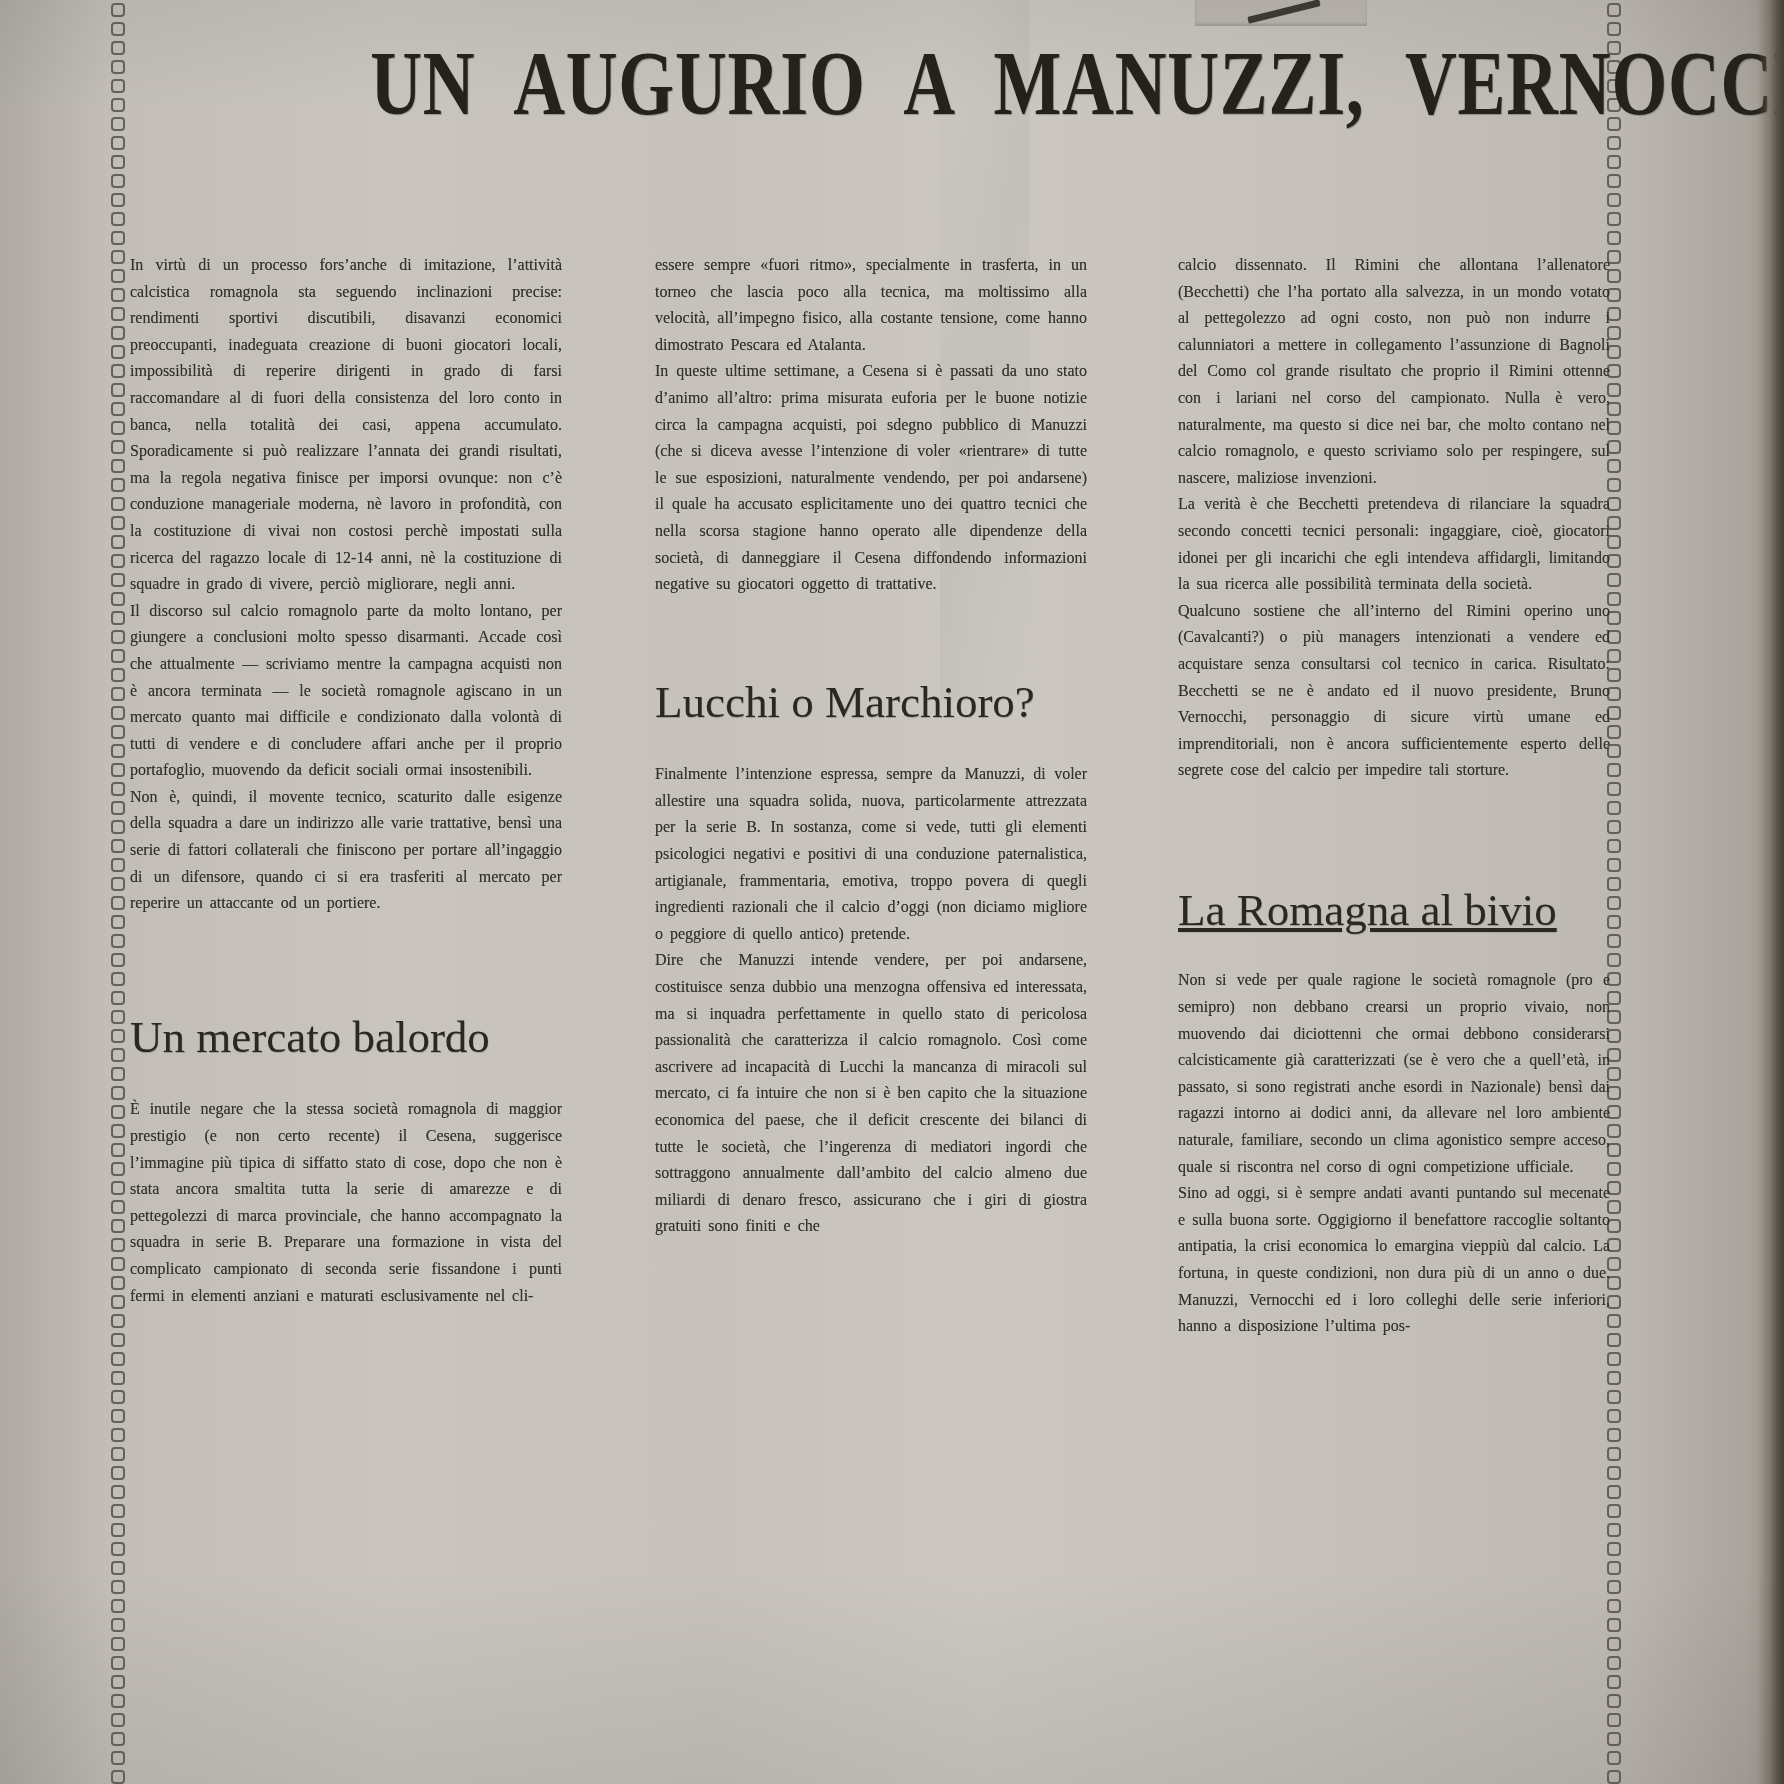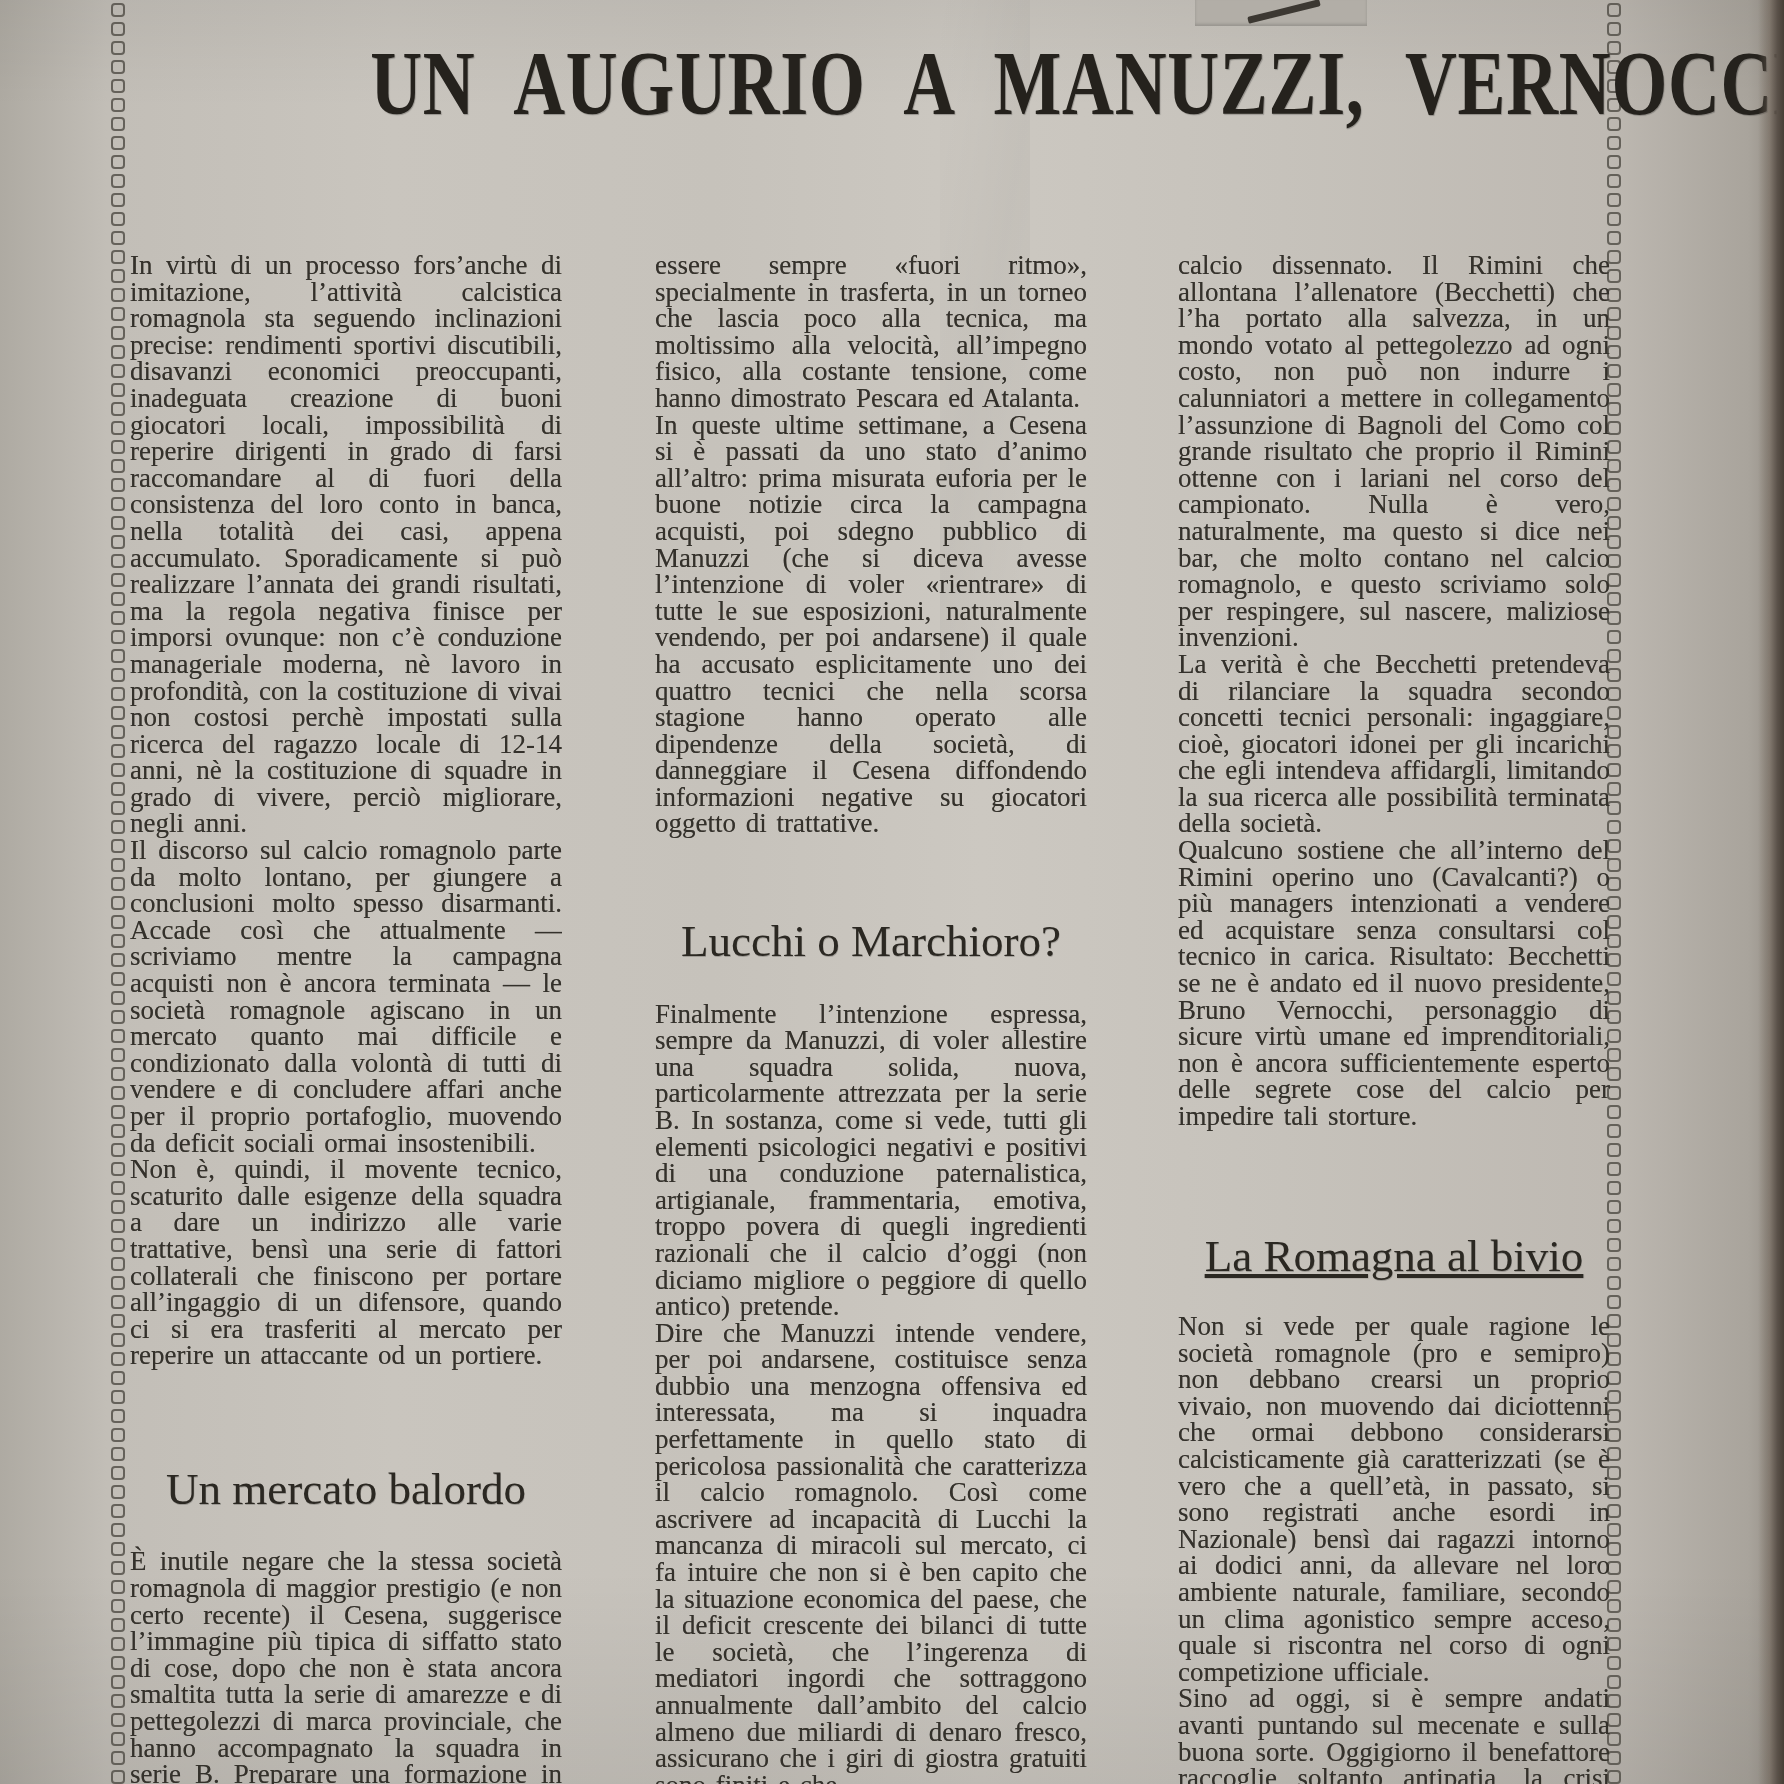--- a/index.html
+++ b/index.html
@@ -24,24 +24,24 @@
   
   .headline-wrap{position:absolute;left:130px;width:1460px;top:30px;text-align:center;white-space:nowrap;}
   .headline{display:inline-block;transform:scaleX(.78);transform-origin:center;
     font-weight:bold;font-size:92px;letter-spacing:1px;word-spacing:.32em;color:#25221d;
     text-shadow:1px 1px 1px rgba(0,0,0,.25);}
   
   .col{position:absolute;top:252px;height:1532px;overflow:hidden;width:432px;color:#34312b;}
   .col-1{left:130px;}
   .col-2{left:655px;}
   .col-3{left:1178px;}
-  .body-text{margin:0;font-size:27px;line-height:26.6px;text-align:justify;word-spacing:3px;
+  .body-text{margin:0;font-size:16px;line-height:26.6px;text-align:justify;word-spacing:3px;
     text-shadow:0 0 .6px rgba(52,49,43,.55);}
   .subhead{font-size:45px;font-weight:normal;color:#2b2822;margin:0;line-height:1.1;
-    text-shadow:.5px .5px .5px rgba(0,0,0,.2);text-align:center;}
+    text-shadow:.5px .5px .5px rgba(0,0,0,.2);}
   .subhead.sh-col1{margin-top:96px;margin-bottom:34px;}
   .subhead.sh-col2{margin-top:80px;margin-bottom:34px;}
   .subhead.sh-col3{margin-top:102px;margin-bottom:32px;text-decoration:underline;}
   
   .fold{position:absolute;left:940px;top:0;width:90px;height:700px;pointer-events:none;
     background:linear-gradient(100deg, rgba(0,0,0,0) 0%, rgba(0,0,0,.04) 50%, rgba(0,0,0,0) 100%);}
 </style>
 </head>
 <body>
 

